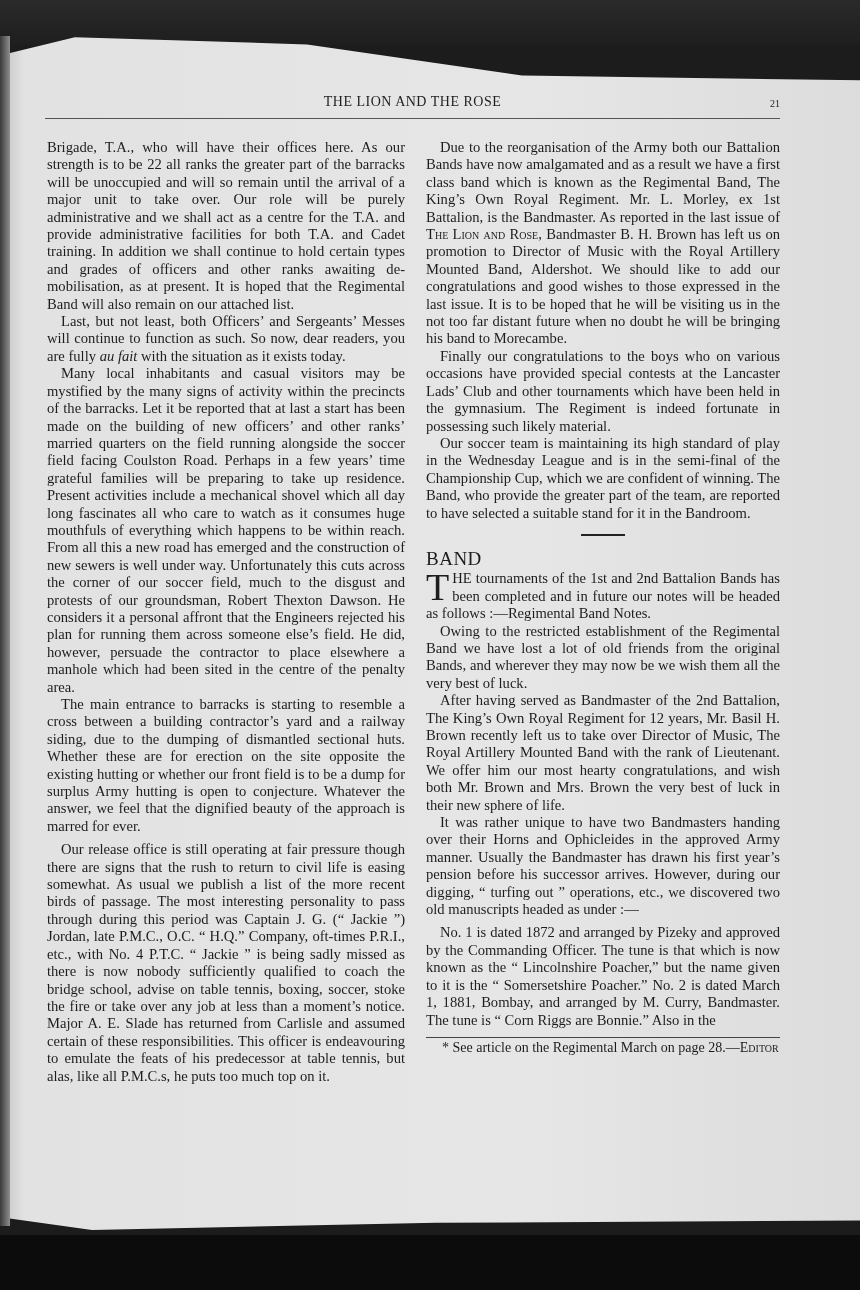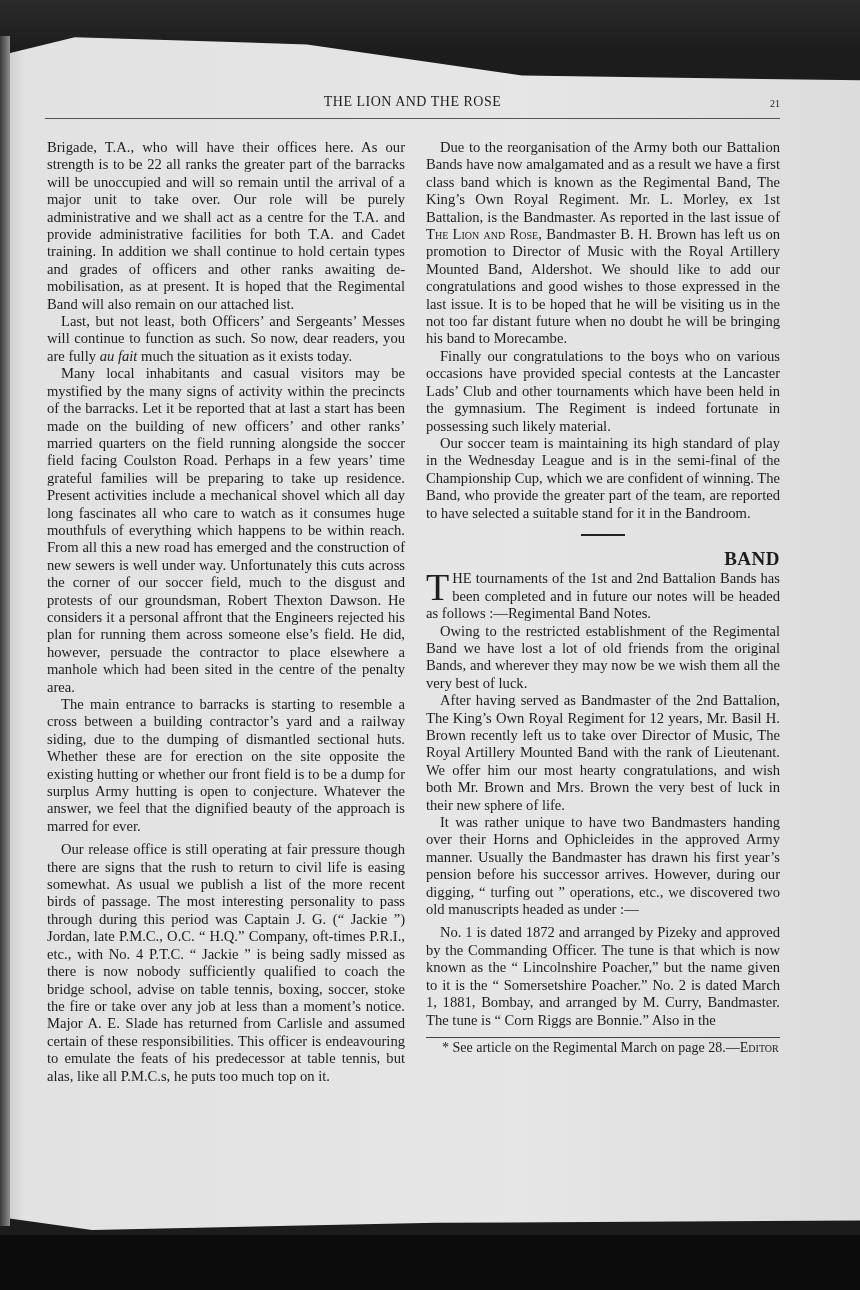--- a/index.html
+++ b/index.html
@@ -41,21 +41,21 @@
   }
   .col-left { left: 47px; width: 358px; }
   .col-right { left: 426px; width: 354px; }
   .column p { margin: 0; text-indent: 14px; }
   .column p.noindent { text-indent: 0; }
   .column p.gap { margin-top: 6px; }
   .rule-short {
     width: 44px; height: 2px; background: #222; margin: 12px auto 14px auto;
   }
   .section-heading {
-    text-align: right; font-weight: bold; font-size: 19px; letter-spacing: 0.5px;
+    text-align: left; font-weight: normal; font-size: 19px; letter-spacing: 0.5px;
     margin: 0 0 3px 0;
   }
   .dropcap {
     float: left; font-size: 38px; line-height: 30px; margin: 2px 3px 0 0;
   }
   .list-item { text-indent: 0 !important; padding-left: 14px; margin-top: 4px !important; }
   .footnote-rule {
     width: 100%; height: 1px; background: #444; margin: 8px 0 3px 0;
   }
   .footnote {
@@ -73,21 +73,21 @@
 <div class="page"></div>
 <div class="spine"></div>
 
 <div class="running-head">
   <div class="running-title">THE LION AND THE ROSE</div>
   <div class="page-number">21</div>
 </div>
 
 <div class="column col-left">
   <p class="noindent">Brigade, T.A., who will have their offices here. As our strength is to be 22 all ranks the greater part of the barracks will be unoccupied and will so remain until the arrival of a major unit to take over. Our role will be purely administrative and we shall act as a centre for the T.A. and provide administra­tive facilities for both T.A. and Cadet training. In addition we shall continue to hold certain types and grades of officers and other ranks awaiting de­mobilisation, as at present. It is hoped that the Regimental Band will also remain on our attached list.</p>
-  <p><span>Last, but not least, both Officers’ and Sergeants’ Messes will continue to function as such. So now, dear readers, you are fully </span><i>au fait</i><span> much the situation as it exists today.</span></p>
+  <p><span>Last, but not least, both Officers’ and Sergeants’ Messes will continue to function as such. So now, dear readers, you are fully </span><i>au fait</i><span> with the situation as it exists today.</span></p>
   <p>Many local inhabitants and casual visitors may be mystified by the many signs of activity within the precincts of the barracks. Let it be reported that at last a start has been made on the building of new officers’ and other ranks’ married quarters on the field running alongside the soccer field facing Coulston Road. Perhaps in a few years’ time grateful families will be preparing to take up residence. Present activities include a mechanical shovel which all day long fascinates all who care to watch as it consumes huge mouthfuls of everything which happens to be within reach. From all this a new road has emerged and the construction of new sewers is well under way. Unfortunately this cuts across the corner of our soccer field, much to the disgust and protests of our groundsman, Robert Thexton Dawson. He considers it a personal affront that the Engineers rejected his plan for running them across someone else’s field. He did, however, persuade the contractor to place else­where a manhole which had been sited in the centre of the penalty area.</p>
   <p>The main entrance to barracks is starting to resemble a cross between a building contractor’s yard and a railway siding, due to the dumping of dismantled sectional huts. Whether these are for erection on the site opposite the existing hutting or whether our front field is to be a dump for surplus Army hutting is open to conjecture. Whatever the answer, we feel that the dignified beauty of the approach is marred for ever.</p>
   <p class="gap">Our release office is still operating at fair pressure though there are signs that the rush to return to civil life is easing somewhat. As usual we publish a list of the more recent birds of passage. The most in­teresting personality to pass through during this period was Captain J. G. (“ Jackie ”) Jordan, late P.M.C., O.C. “ H.Q.” Company, oft-times P.R.I., etc., with No. 4 P.T.C. “ Jackie ” is being sadly missed as there is now nobody sufficiently qualified to coach the bridge school, advise on table tennis, boxing, soccer, stoke the fire or take over any job at less than a moment’s notice. Major A. E. Slade has returned from Carlisle and assumed certain of these responsibilities. This officer is endeavouring to emulate the feats of his predecessor at table tennis, but alas, like all P.M.C.s, he puts too much top on it.</p>
 </div>
 
 <div class="column col-right">
   <p><span>Due to the reorganisation of the Army both our Battalion Bands have now amalgamated and as a result we have a first class band which is known as the Regimental Band, The King’s Own Royal Regiment. Mr. L. Morley, ex 1st Battalion, is the Bandmaster. As reported in the last issue of </span><span class="sc">The Lion and Rose</span><span>, Bandmaster B. H. Brown has left us on promotion to Director of Music with the Royal Artillery Mounted Band, Aldershot. We should like to add our congratulations and good wishes to those expressed in the last issue. It is to be hoped that he will be visiting us in the not too far distant future when no doubt he will be bringing his band to Morecambe.</span></p>
   <p>Finally our congratulations to the boys who on various occasions have provided special contests at the Lancaster Lads’ Club and other tournaments which have been held in the gymnasium. The Regiment is indeed fortunate in possessing such likely material.</p>
   <p>Our soccer team is maintaining its high standard of play in the Wednesday League and is in the semi-final of the Championship Cup, which we are confident of winning. The Band, who provide the greater part of the team, are reported to have selected a suitable stand for it in the Bandroom.</p>
 

